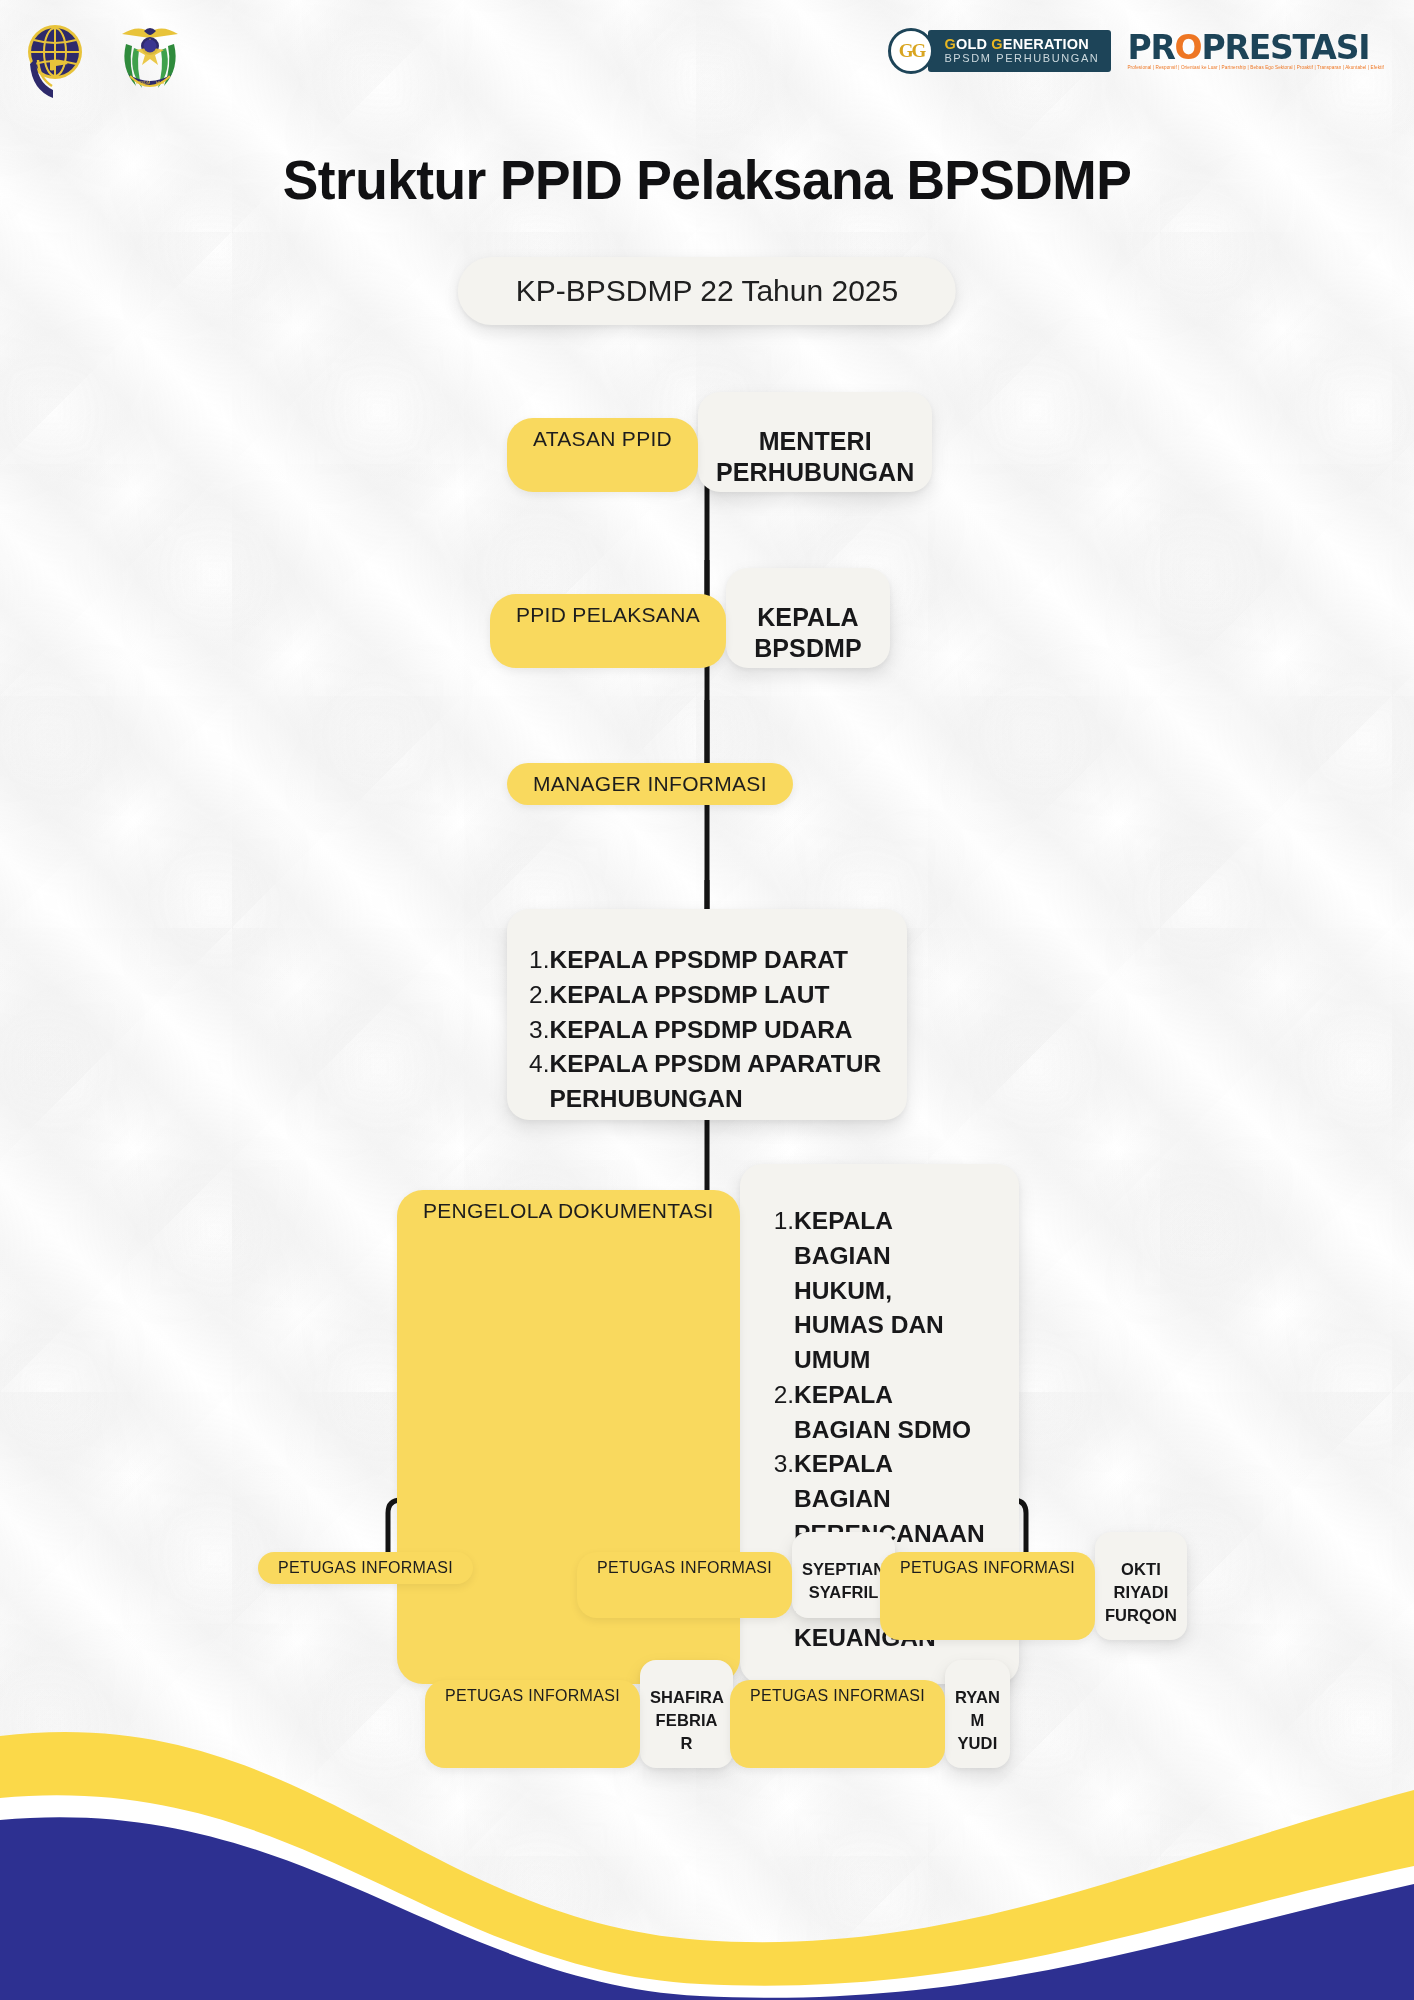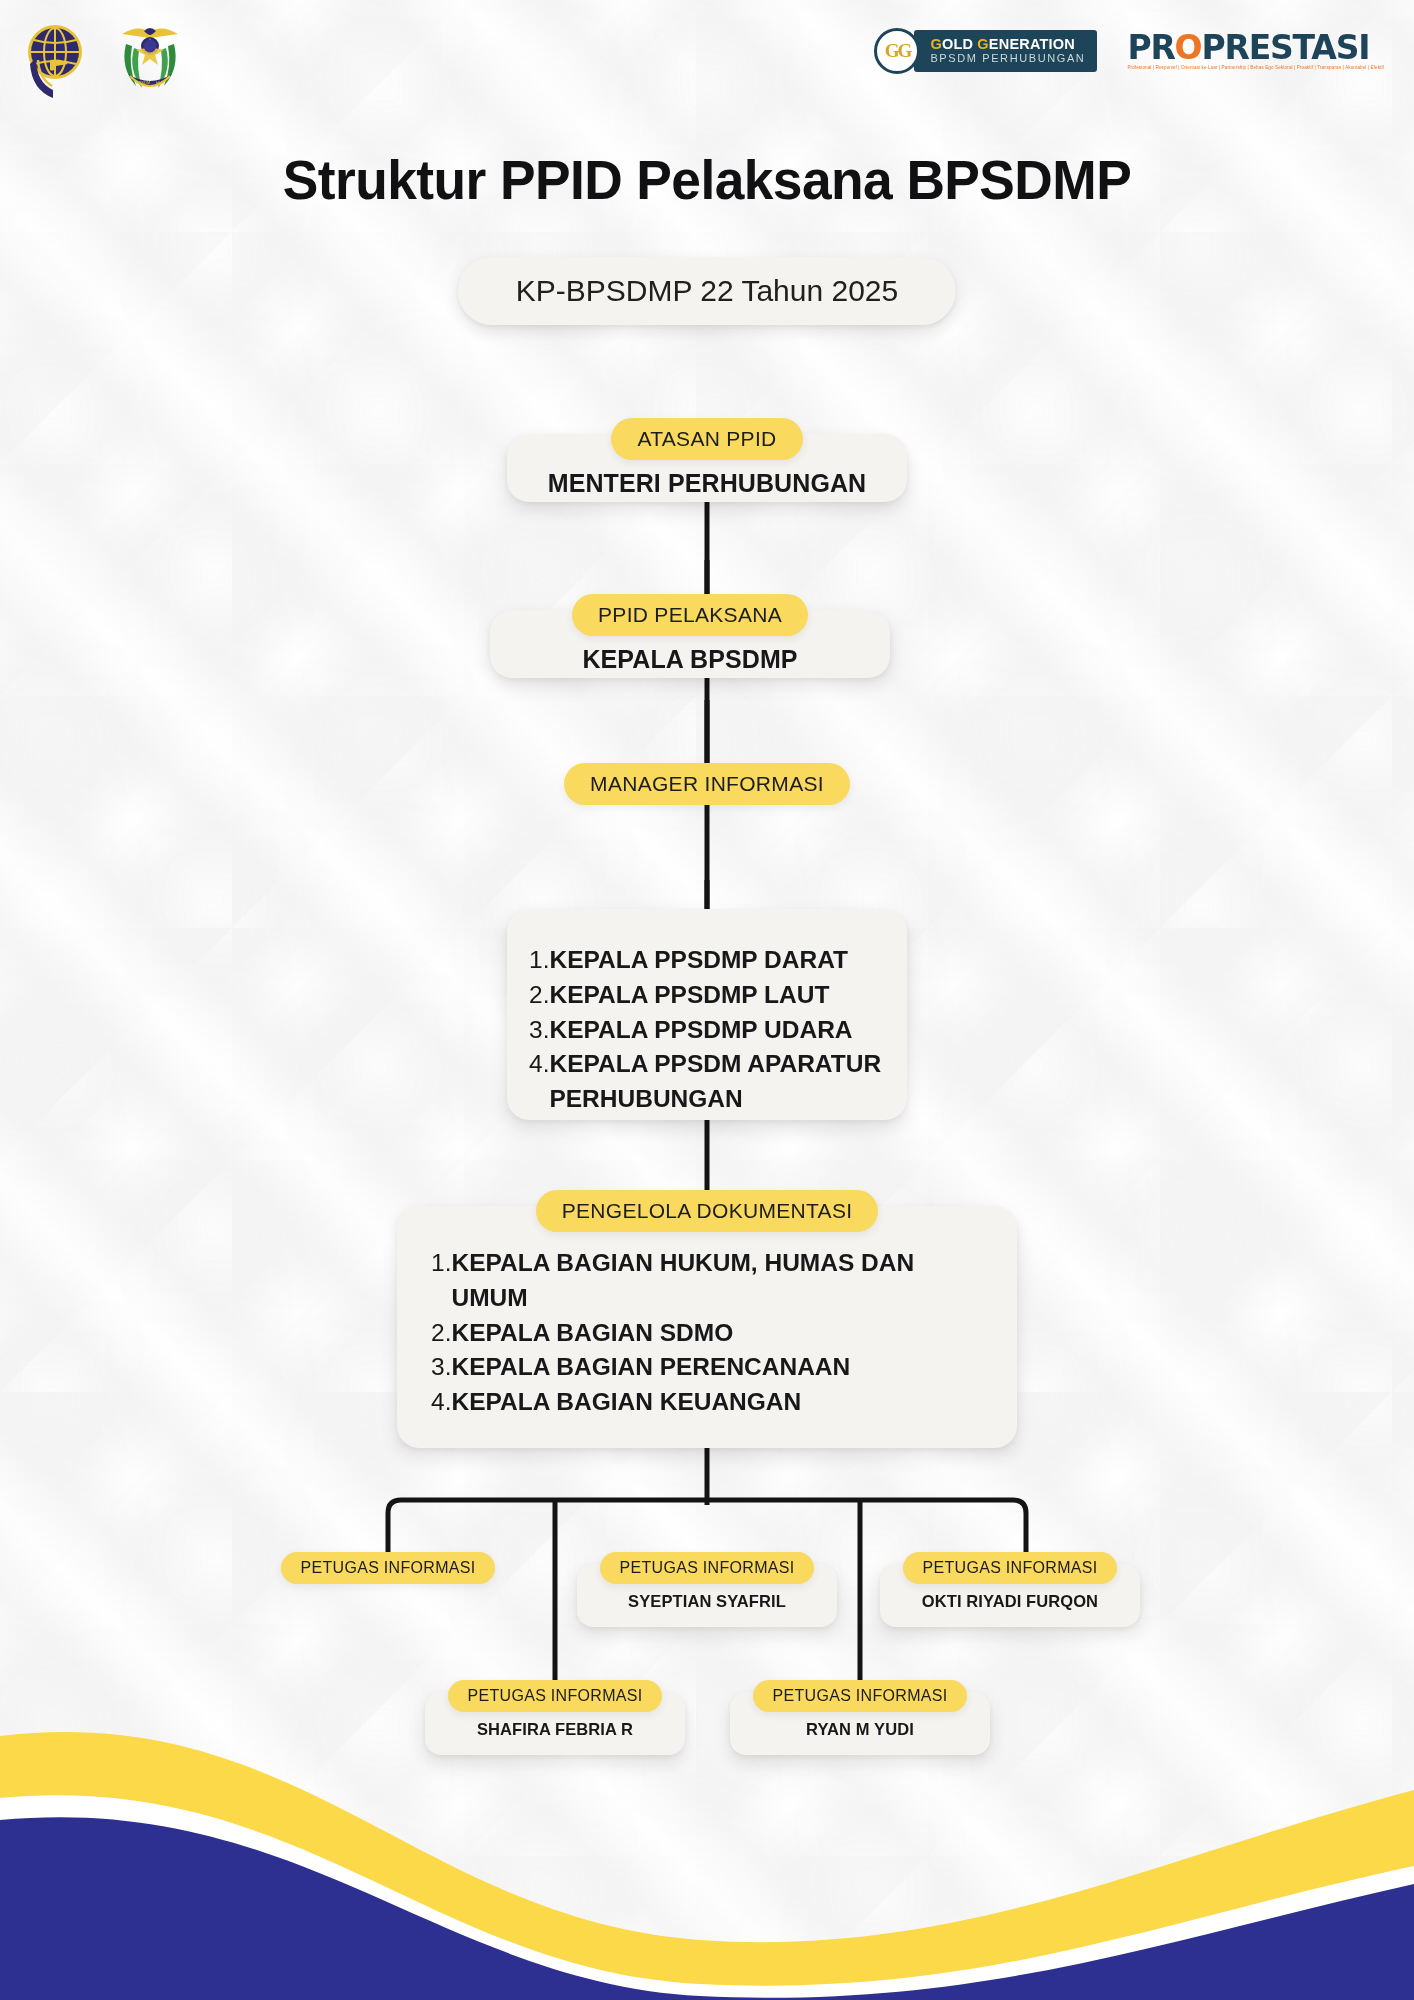--- a/index.html
+++ b/index.html
@@ -40,21 +40,21 @@
         rgba(250,250,250,0) 0px,
         rgba(244,244,244,0.7) 58px,
         rgba(255,255,255,0.85) 116px,
         rgba(244,244,244,0.7) 174px,
         rgba(250,250,250,0) 232px);
     opacity: 0.95;
   }
 
   
   .logos-left { position: absolute; top: 18px; left: 22px; display: flex; gap: 26px; align-items: center; z-index: 6; }
-  .logos-right { position: absolute; top: 28px; right: 30px; display: flex; gap: 30px; align-items: center; z-index: 6; }
+  .logos-right { position: absolute; top: 28px; right: 30px; display: flex; gap: 16px; align-items: center; z-index: 6; }
 
   .logo-globe { width: 66px; height: 78px; }
   .logo-crest { width: 72px; height: 82px; }
 
   .logo-gg {
     display: flex; align-items: center; height: 46px;
   }
   .gg-badge {
     width: 46px; height: 46px; border-radius: 50%;
     background: #fff; border: 3px solid #1d4458;
@@ -97,21 +97,21 @@
     z-index: 5;
   }
 
   
   .chart { position: absolute; top: 0; left: 0; width: 1414px; height: 2000px; z-index: 4; }
 
   .connectors { position: absolute; inset: 0; z-index: 1; pointer-events: none; }
 
   .node {
     position: absolute; z-index: 3;
-    display: flex; flex-direction: column; align-items: center;
+    display: flex; flex-direction: row; 
   }
   .node-body {
     background: #f4f3ef; border-radius: 22px;
     box-shadow: 0 8px 18px rgba(0,0,0,0.10), 0 2px 5px rgba(0,0,0,0.05);
     width: 100%;
     padding: 34px 18px 3px;
     margin-top: -26px;
     display: flex; flex-direction: column; align-items: center;
   }
   .node-head {

